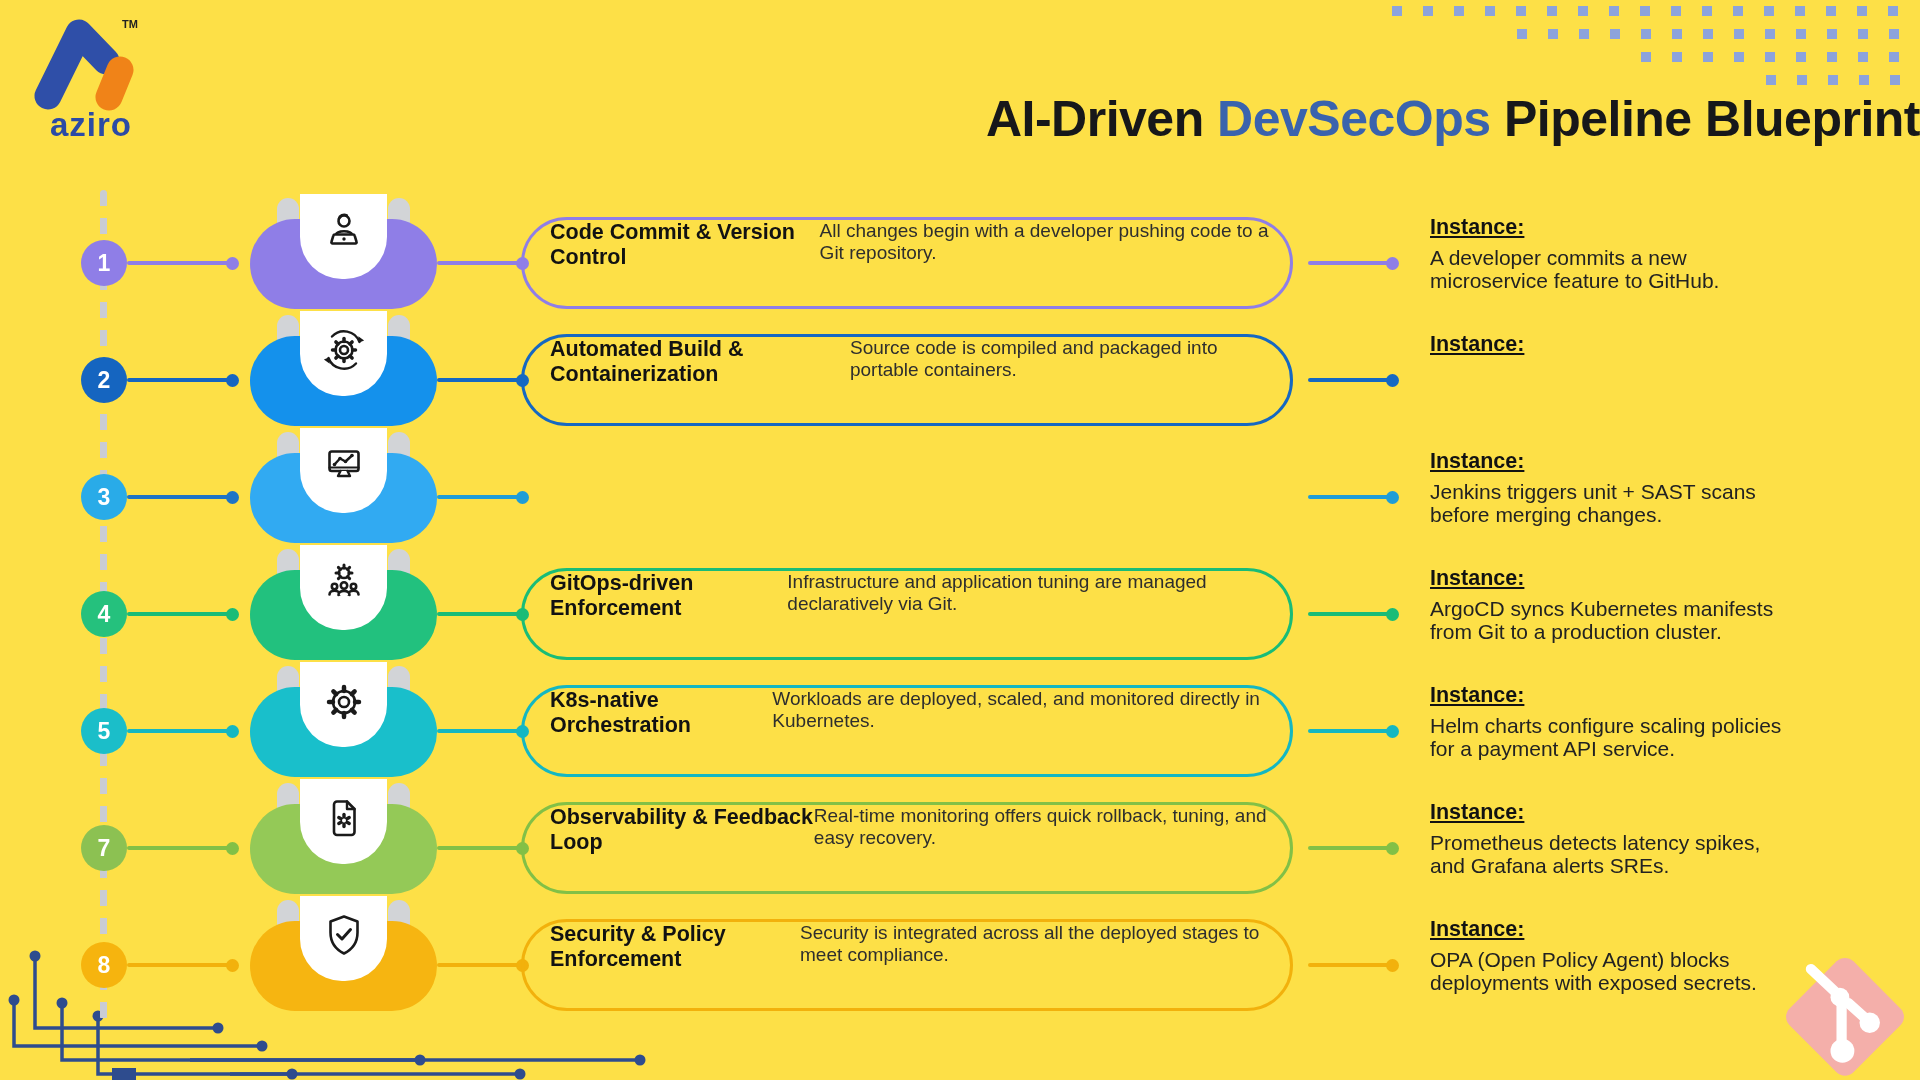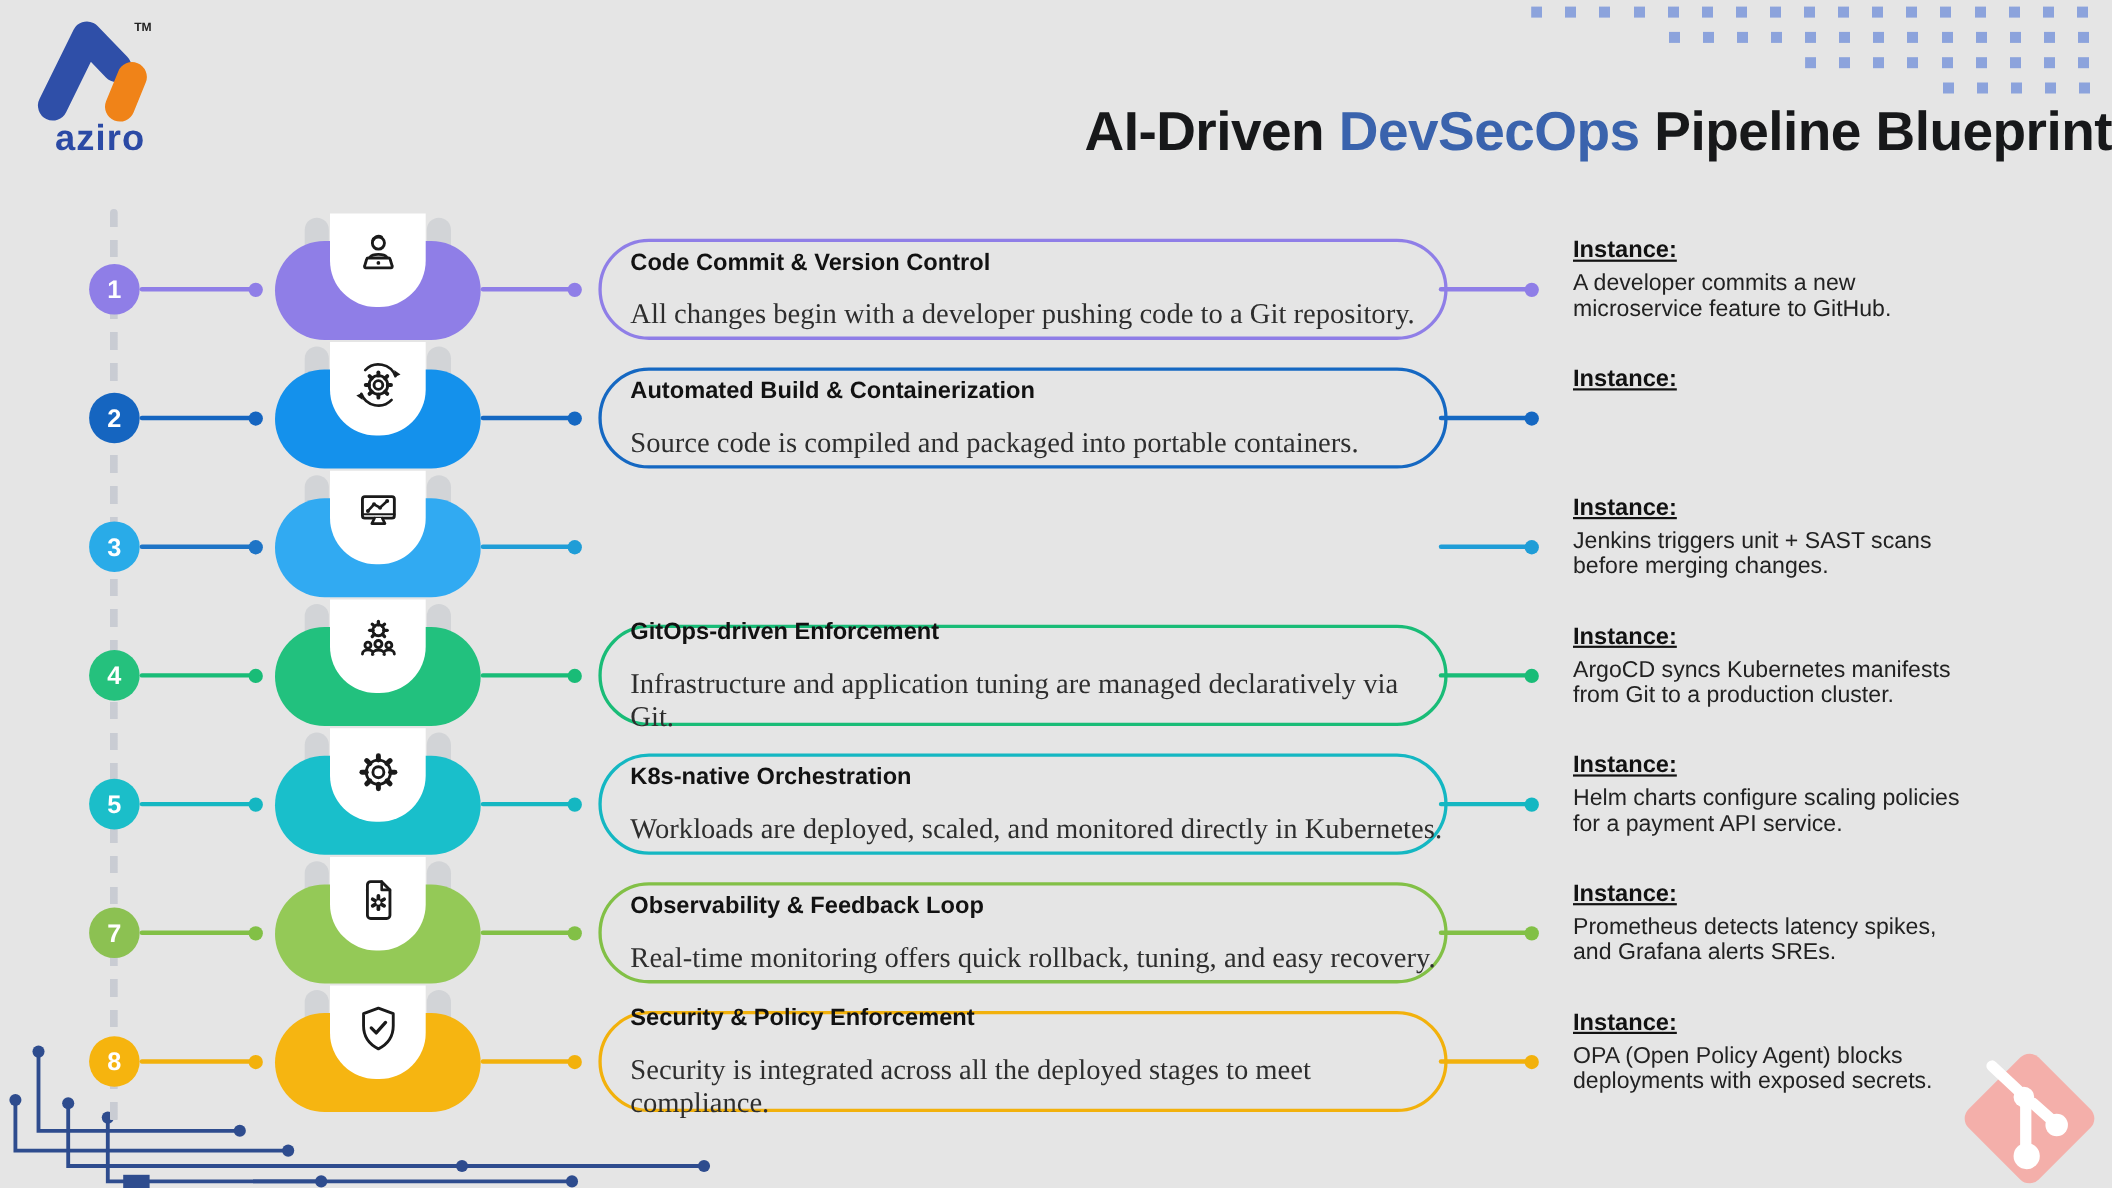--- a/index.html
+++ b/index.html
@@ -1,19 +1,19 @@
 <!DOCTYPE html>
 <html><head>
 <meta charset="utf-8">
 <title>AI-Driven DevSecOps Pipeline Blueprint</title>
 <style>
   html,body{margin:0;padding:0;}
   .canvas{
     position:relative; width:1920px; height:1080px;
-    background:#e5e5e5; overflow:hidden;
+    background:#fde047; overflow:hidden;
     font-family:"Liberation Sans", sans-serif; color:#17181A;
   }
   
   .logo{position:absolute; left:26px; top:10px; width:120px; z-index:3;}
   .page-title{
     position:absolute; left:0; right:0; top:56px; text-align:right;
     font-size:50px; font-weight:800; letter-spacing:-0.5px; z-index:2;
   }
   .page-title .hl{color:#3A63AD;}
   
@@ -54,26 +54,26 @@
   .tab{position:absolute; top:4px; width:22px; height:50px; background:#D2D4D7;
        border-radius:11px 11px 0 0; z-index:1;}
   .tab.tl{left:27px;} .tab.tr{left:138px;}
   .pill{position:absolute; left:0; top:25px; width:187px; height:90px; border-radius:45px;
         background:var(--badge); z-index:2;}
   .ribbon{position:absolute; left:50px; top:0; width:87px; height:85px; background:#fff;
         border-radius:0 0 42px 42px; z-index:3; display:flex; justify-content:center;}
   .ribbon svg{margin-top:15px;}
   
   .card{
-    position:absolute; left:544px; top:24px; width:772px; height:92px; box-sizing:border-box;
+    position:absolute; left:521px; top:24px; width:772px; height:92px; box-sizing:border-box;
     border:3.5px solid var(--line); border-radius:46px;
-    display:flex; flex-direction:column; justify-content:center; padding-left:26px;
+    display:flex; flex-direction:row; justify-content:center; padding-left:26px;
   }
   .card-title{font-size:21.5px; font-weight:700; color:#121212;}
-  .card-desc{font-size:26px; color:#2E2E2E; margin-top:20px;font-family:Liberation Serif, serif;}
+  .card-desc{font-size:19px; color:#2E2E2E; margin-top:0;}
   
   .instance{position:absolute; left:1430px; top:22px; width:420px;}
   .inst-label{font-size:21.5px; font-weight:700; color:#121212;text-decoration:underline;}
   .inst-body{font-size:21px; color:#222; line-height:23px; margin-top:6px; white-space:pre-line;}
   
   .icn{stroke:#1A1A1A; fill:none; stroke-linecap:round; stroke-linejoin:round;}
 </style>
 </head>
 <body>
 

